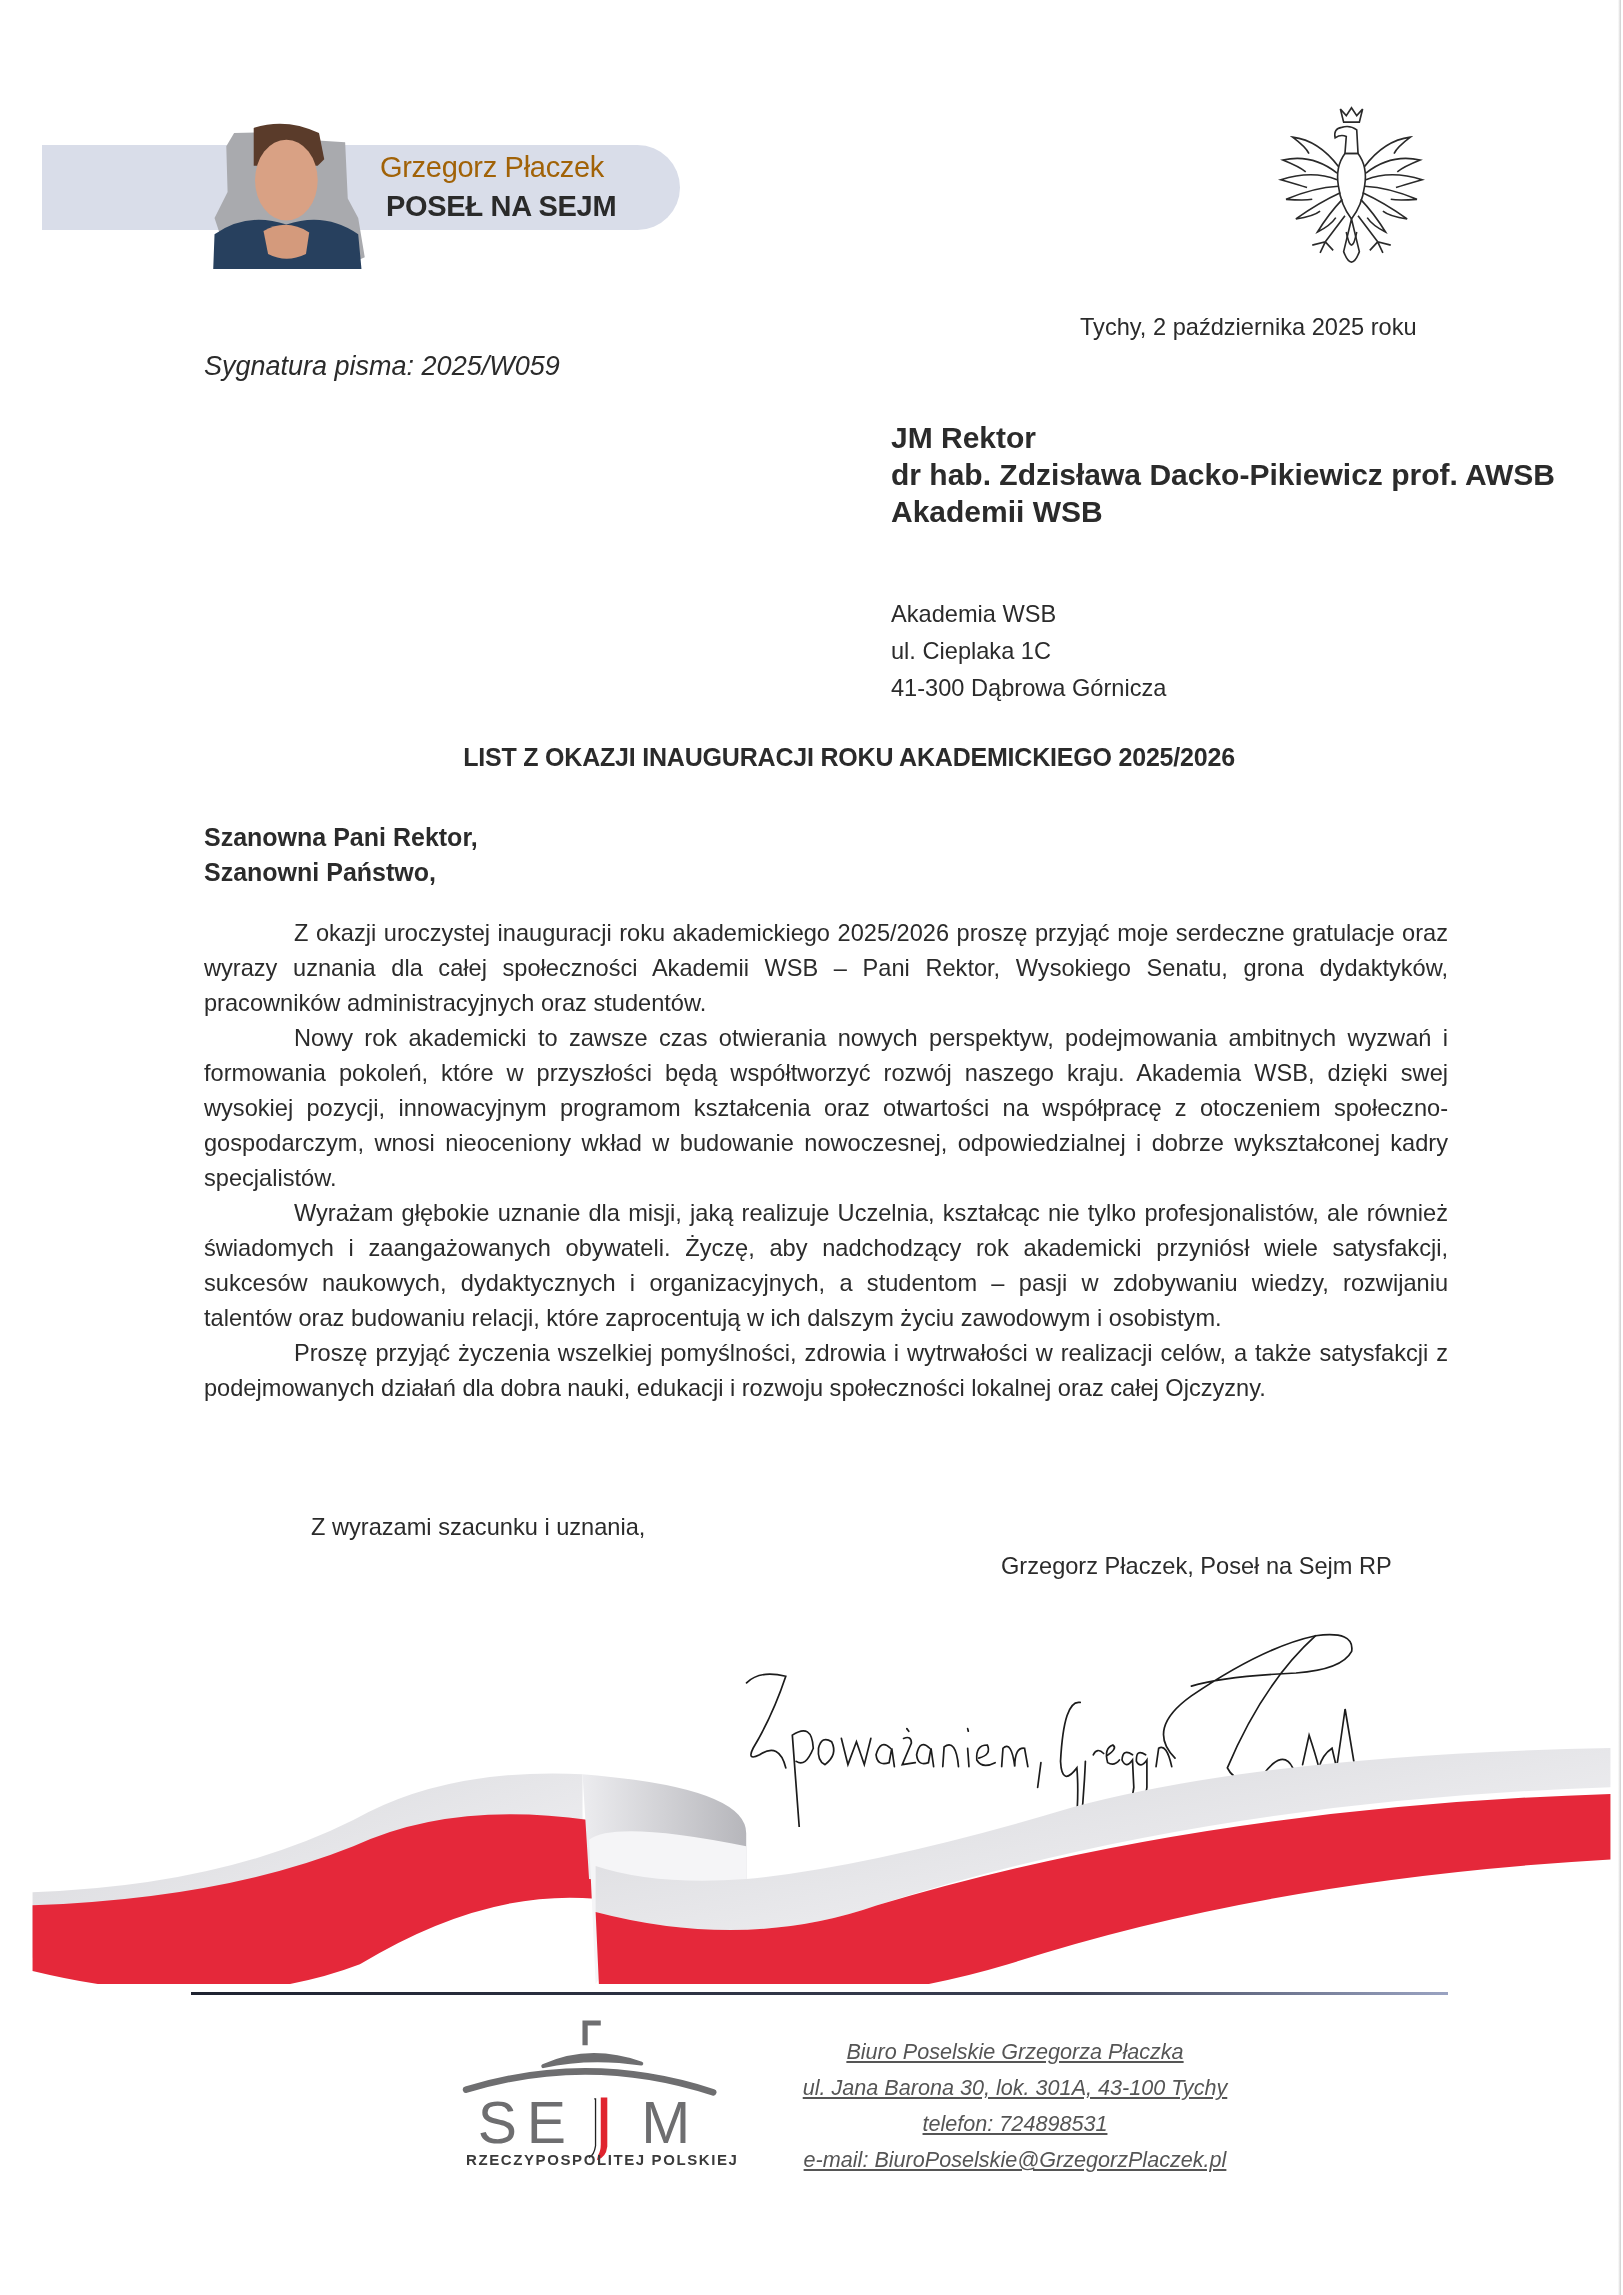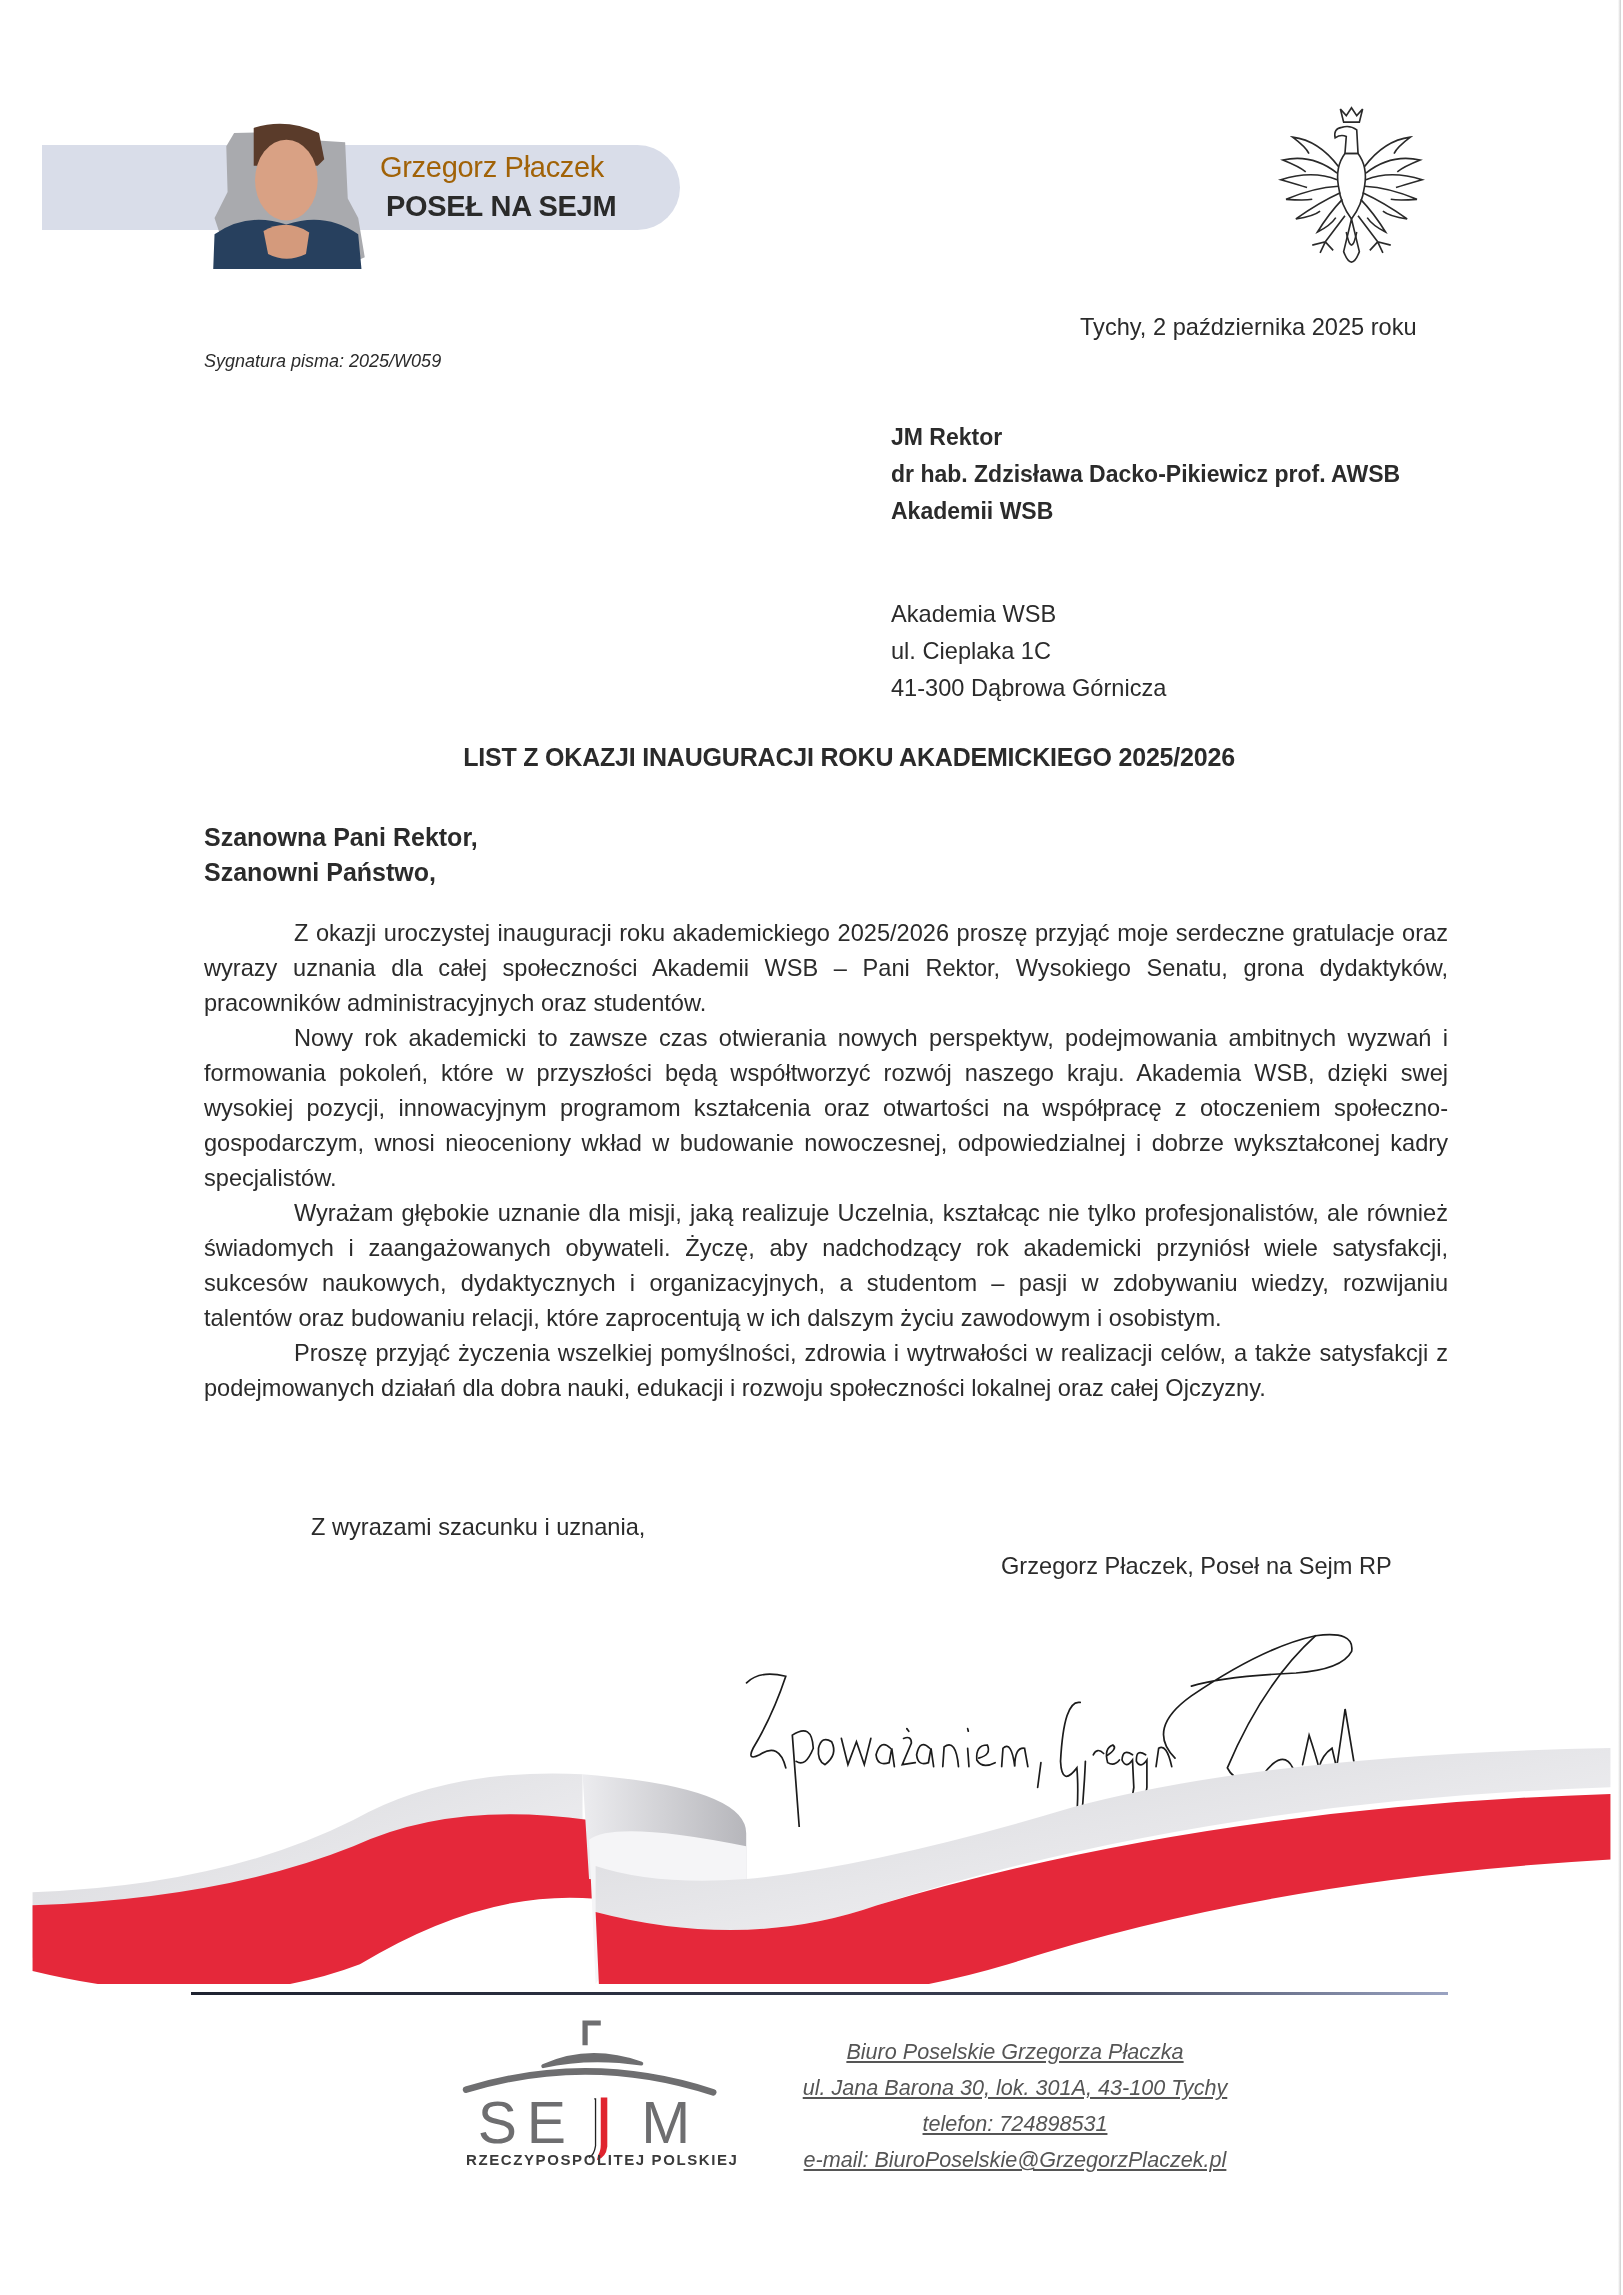--- a/index.html
+++ b/index.html
@@ -10,23 +10,23 @@
 
   
   .banner { position: absolute; left: 42px; top: 145px; width: 638px; height: 85px; background: #d9dde9; border-radius: 0 46px 46px 0; }
   .photo { position: absolute; left: 208px; top: 120px; width: 160px; height: 149px; }
   .banner-name { position: absolute; left: 380px; top: 151px; font-size: 29px; font-weight: normal; color: #a16207; letter-spacing: -0.3px; white-space: nowrap; }
   .banner-title { position: absolute; left: 386px; top: 190px; font-size: 29px; font-weight: bold; color: #2a2a2a; letter-spacing: -0.3px; white-space: nowrap; }
 
   .eagle { position: absolute; left: 1273px; top: 101px; width: 157px; height: 177px; }
 
   .place-date { position: absolute; left: 1080px; top: 314px; font-size: 23.6px; white-space: nowrap; }
-  .signature-ref { position: absolute; left: 204px; top: 351px; font-size: 18px; font-style: italic; white-space: nowrap; }
+  .signature-ref { position: absolute; left: 204px; top: 351px; font-size: 27px; font-style: italic; white-space: nowrap; }
 
-  .recipient { position: absolute; left: 891px; top: 419px; font-size: 23px; line-height: 37px; }
+  .recipient { position: absolute; left: 891px; top: 419px; font-size: 30px; line-height: 37px; }
   .recipient .b { font-weight: bold; }
   .recipient-addr { position: absolute; left: 891px; top: 596px; font-size: 23.6px; line-height: 37px; }
 
   .letter-title { position: absolute; left: 0; width: 1623px; top: 743px; text-align: center; font-size: 25px; font-weight: bold; padding-left: 75px; white-space: nowrap; letter-spacing: -0.2px; }
 
   .salutation { position: absolute; left: 204px; top: 820px; font-size: 25px; font-weight: bold; line-height: 35px; }
 
   .body { position: absolute; left: 204px; top: 916px; width: 1244px; font-size: 23.6px; line-height: 35px; text-align: justify; }
   .body p { text-indent: 90px; }
 

